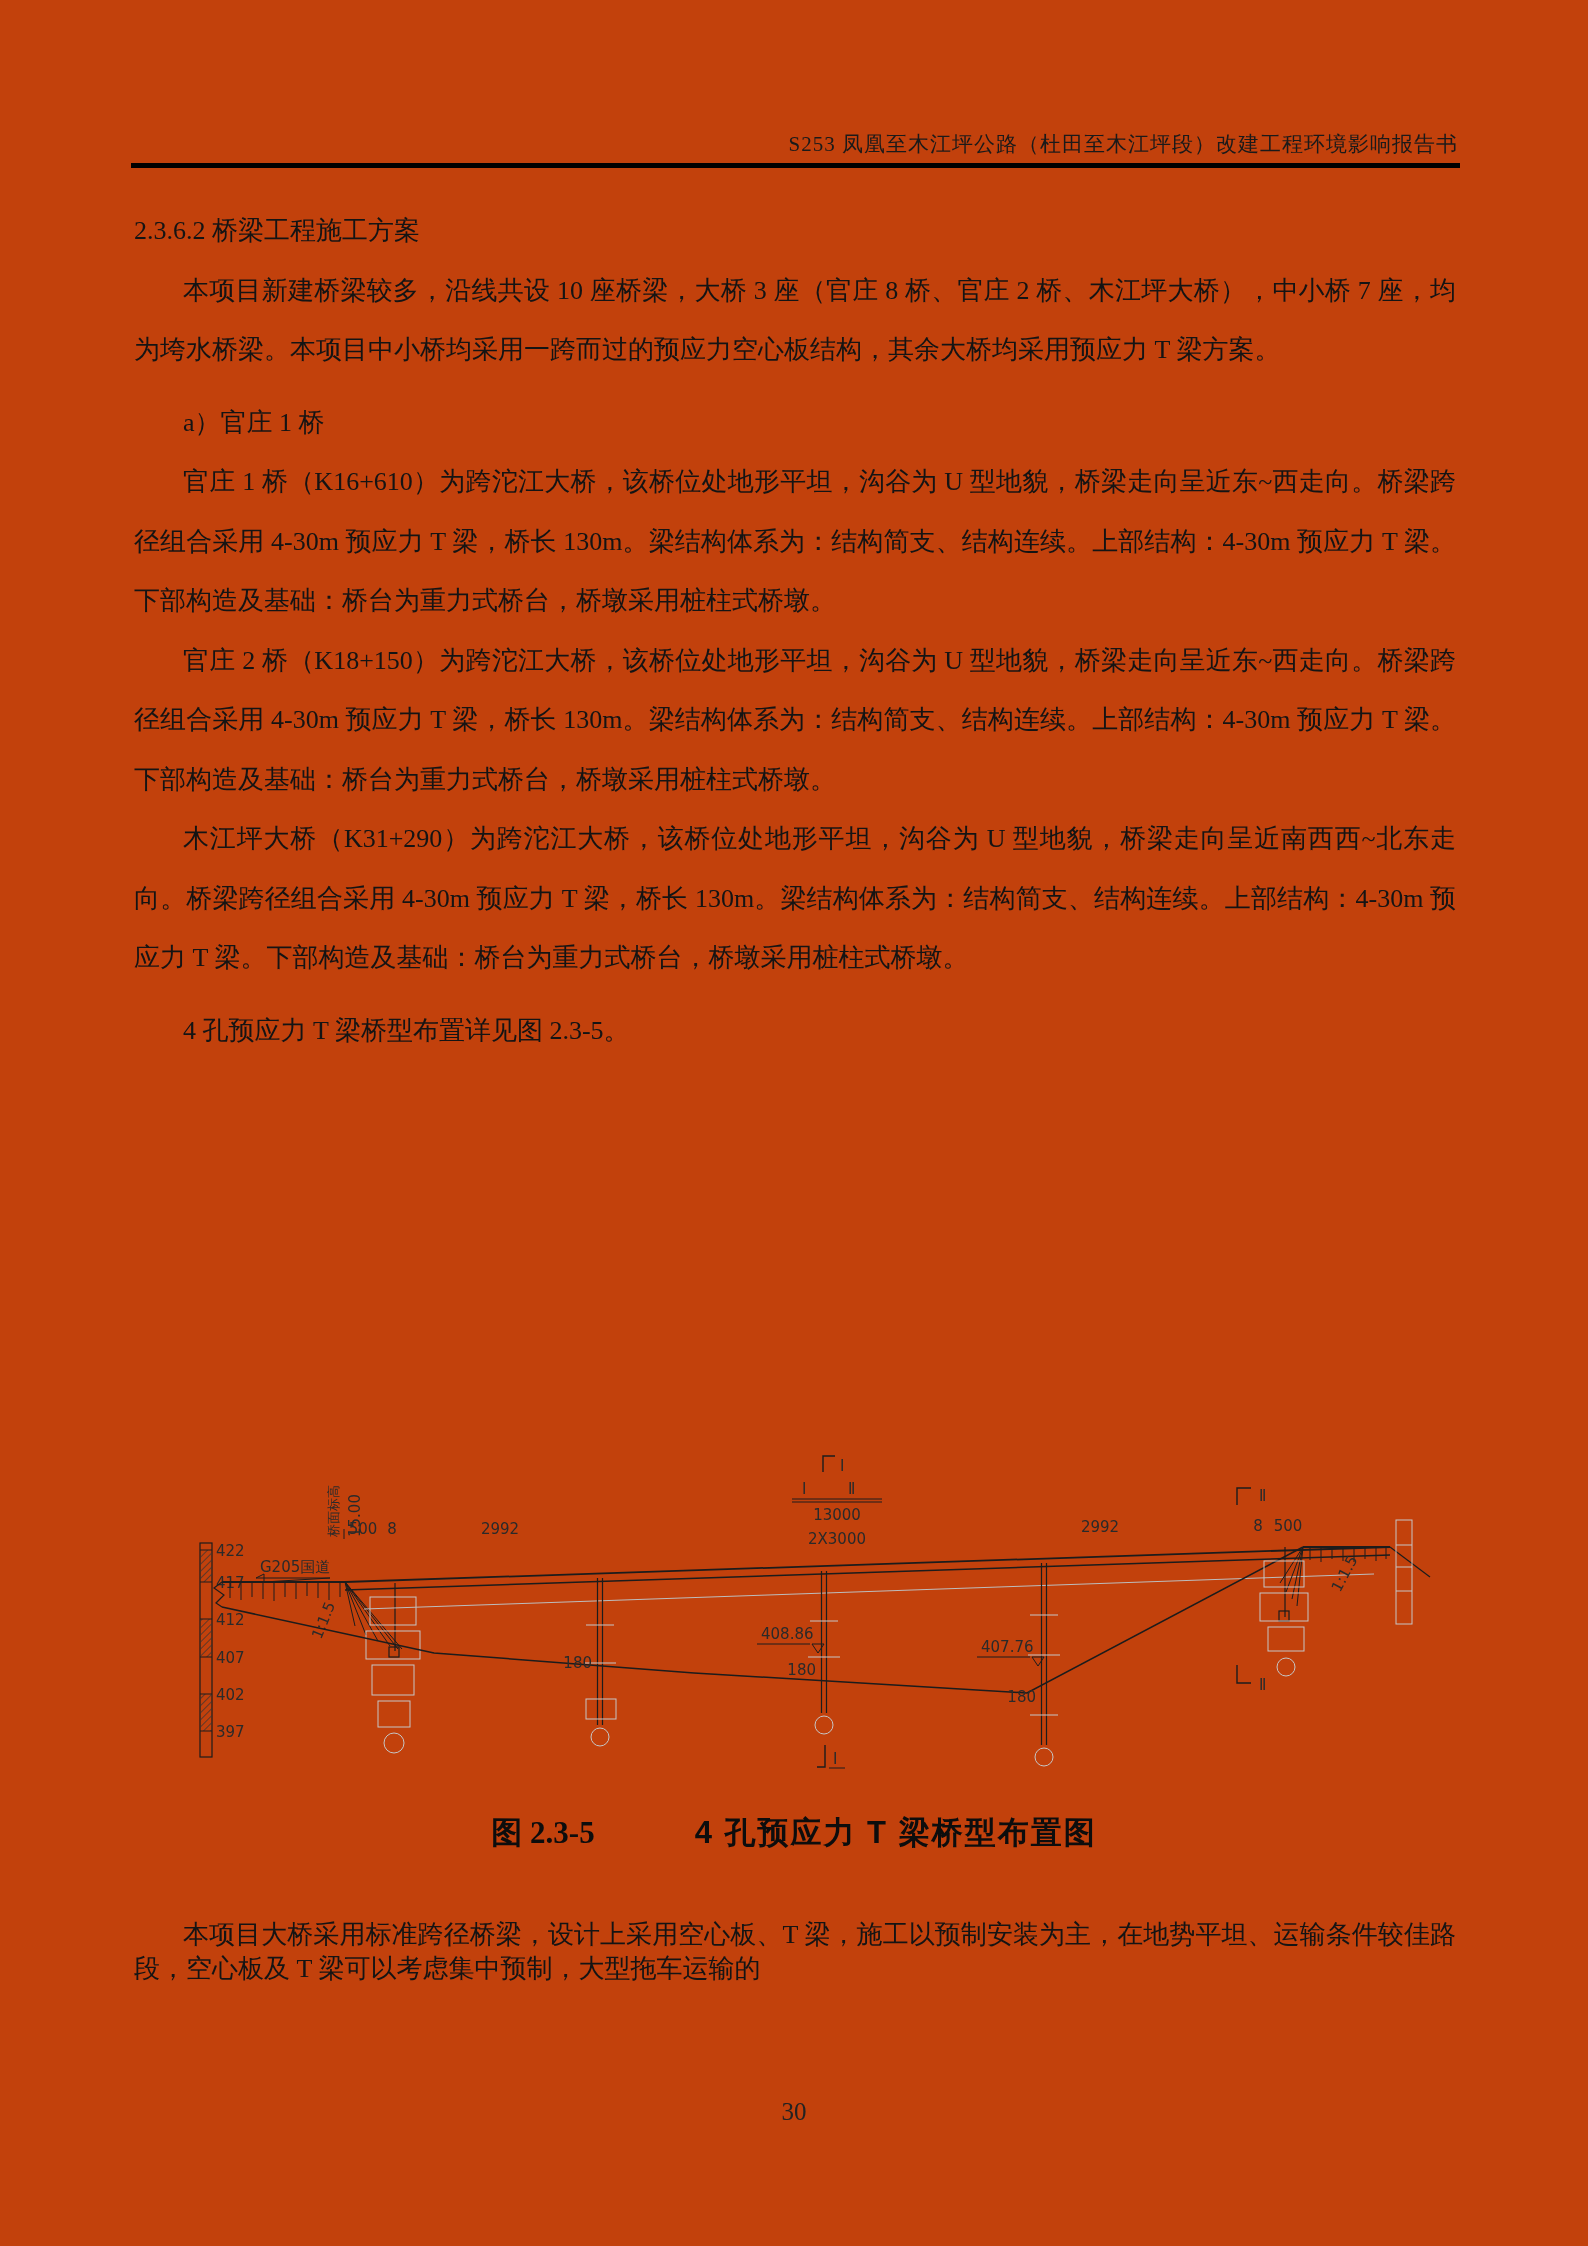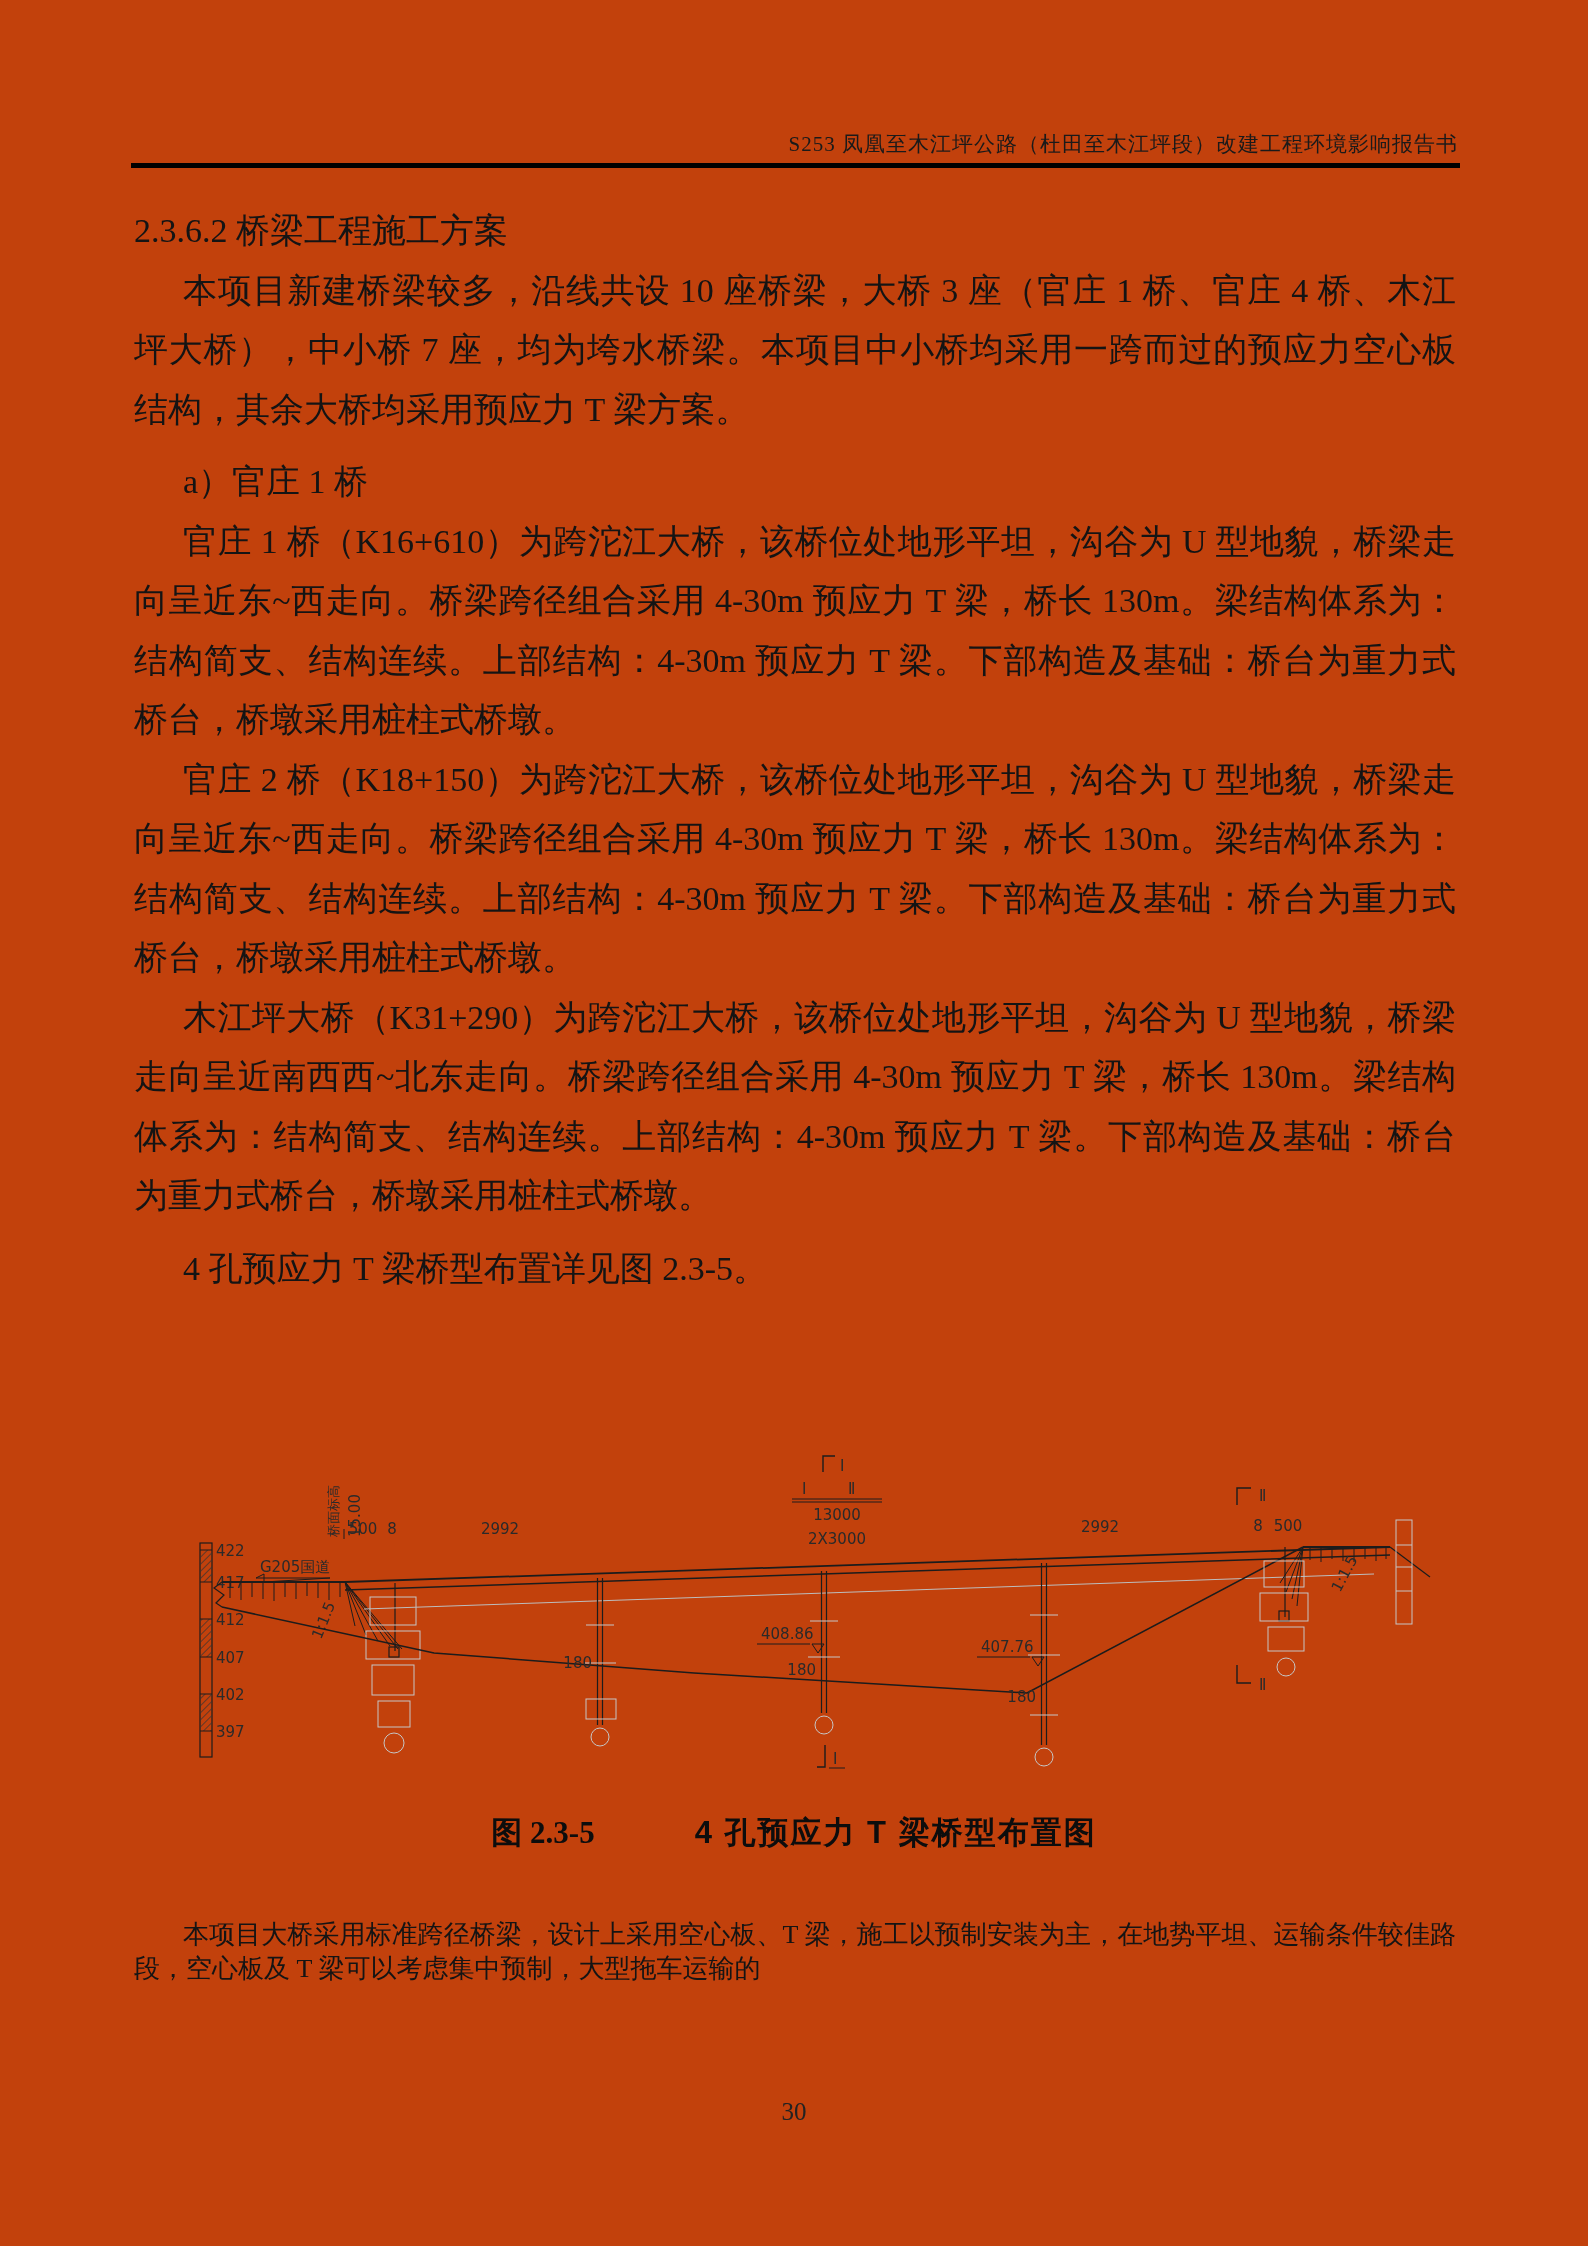--- a/index.html
+++ b/index.html
@@ -19,21 +19,21 @@
     color:#1a1a1a;
     letter-spacing:1px;
     white-space:nowrap;
   }
   .header-rule{
     position:absolute;top:163px;left:131px;right:128px;
     height:5px;background:#000;
   }
   .body-text{
     position:absolute;top:201px;left:134px;right:132px;
-    font-size:34px;line-height:59.5px;
+    font-size:26px;line-height:59.5px;
     text-align:justify;
     color:#141414;
   }
   .body-text p{margin:0;text-indent:49px;}
   .body-text p.no-indent{text-indent:0;}
   .body-text p.subhead{margin-top:13px;}
   .body-text p.intro{margin-top:13px;}
   .figure-area{
     position:absolute;top:1425px;left:134px;
     width:1332px;height:390px;
@@ -66,21 +66,21 @@
 </head>
 <body>
 
 <div class="page">
 
   <div class="header-line">S253 凤凰至木江坪公路（杜田至木江坪段）改建工程环境影响报告书</div>
   <div class="header-rule"></div>
 
   <div class="body-text">
     <p class="no-indent">2.3.6.2  桥梁工程施工方案</p>
-    <p>本项目新建桥梁较多，沿线共设 10 座桥梁，大桥 3 座（官庄 1 桥、官庄 4 桥、木江坪大桥），中小桥 7 座，均为垮水桥梁。本项目中小桥均采用一跨而过的预应力空心板结构，其余大桥均采用预应力 T 梁方案。</p>
+    <p>本项目新建桥梁较多，沿线共设 10 座桥梁，大桥 3 座（官庄 8 桥、官庄 2 桥、木江坪大桥），中小桥 7 座，均为垮水桥梁。本项目中小桥均采用一跨而过的预应力空心板结构，其余大桥均采用预应力 T 梁方案。</p>
     <p class="subhead">a）官庄 1 桥</p>
     <p>官庄 1 桥（K16+610）为跨沱江大桥，该桥位处地形平坦，沟谷为 U 型地貌，桥梁走向呈近东~西走向。桥梁跨径组合采用 4-30m 预应力 T 梁，桥长 130m。梁结构体系为：结构简支、结构连续。上部结构：4-30m 预应力 T 梁。下部构造及基础：桥台为重力式桥台，桥墩采用桩柱式桥墩。</p>
     <p>官庄 2 桥（K18+150）为跨沱江大桥，该桥位处地形平坦，沟谷为 U 型地貌，桥梁走向呈近东~西走向。桥梁跨径组合采用 4-30m 预应力 T 梁，桥长 130m。梁结构体系为：结构简支、结构连续。上部结构：4-30m 预应力 T 梁。下部构造及基础：桥台为重力式桥台，桥墩采用桩柱式桥墩。</p>
     <p>木江坪大桥（K31+290）为跨沱江大桥，该桥位处地形平坦，沟谷为 U 型地貌，桥梁走向呈近南西西~北东走向。桥梁跨径组合采用 4-30m 预应力 T 梁，桥长 130m。梁结构体系为：结构简支、结构连续。上部结构：4-30m 预应力 T 梁。下部构造及基础：桥台为重力式桥台，桥墩采用桩柱式桥墩。</p>
     <p class="intro">4 孔预应力 T 梁桥型布置详见图 2.3-5。</p>
   </div>
 
   <div class="figure-area">
     <svg width="1332" height="390" viewBox="0 0 1332 390">
       <defs>

